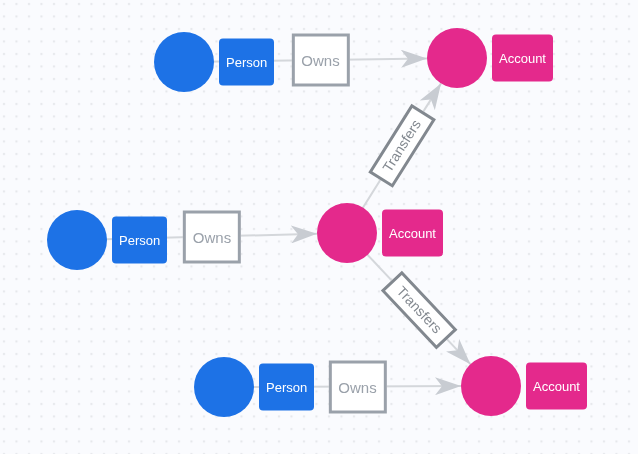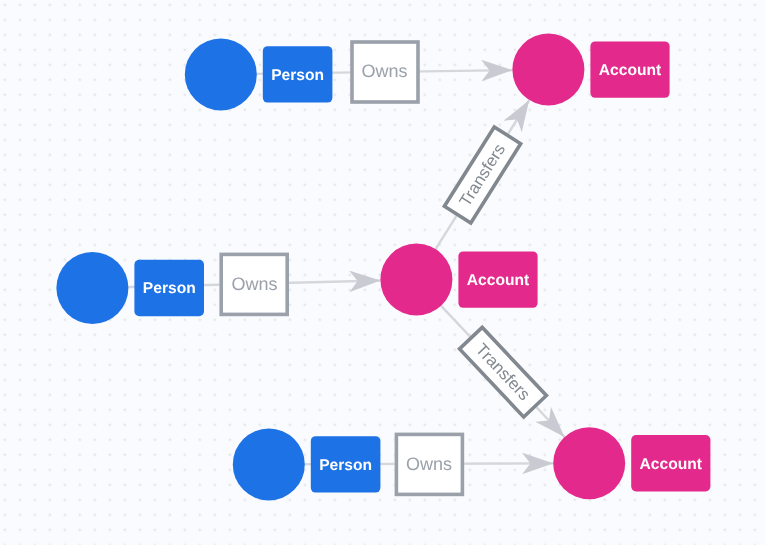--- a/index.html
+++ b/index.html
@@ -30,21 +30,20 @@
   .labels-layer > div { pointer-events: auto; }
   .node-caption {
     position: absolute;
     color: #ffffff;
     font-size: 13px;
     line-height: 15px;
     padding: 16px 7px;
     border-radius: 4px;
     white-space: nowrap;
     transform: translateY(-50%);
-    font-weight: bold;
   }
   .edge-label {
     position: absolute;
     background: #ffffff;
     border: 3px solid;
     white-space: nowrap;
     text-align: center;
   }
   .edge-label.owns {
     font-size: 15px;

